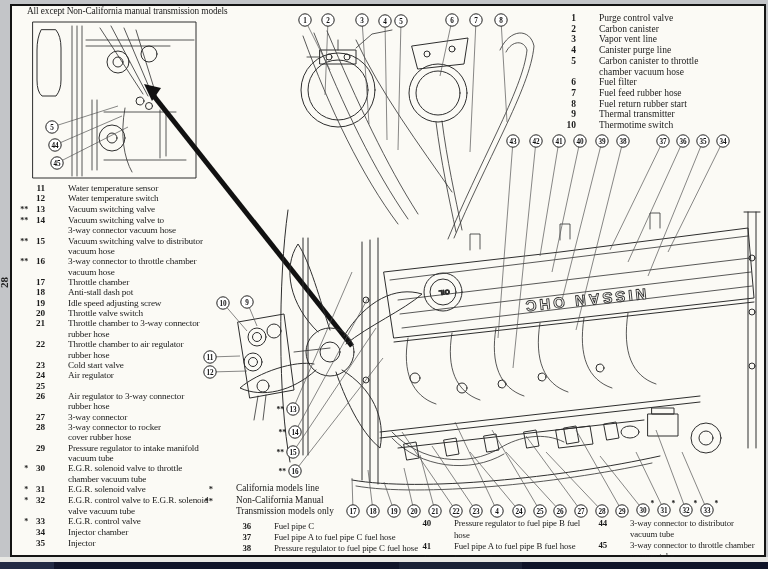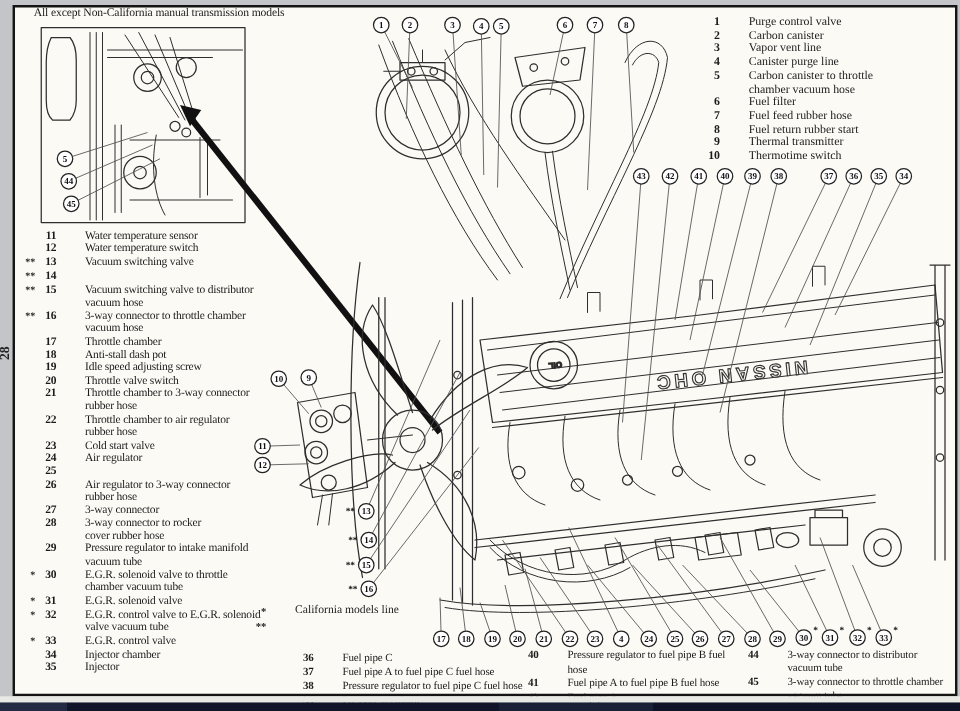--- a/index.html
+++ b/index.html
@@ -500,20 +500,22 @@
       <span class="pl-t">Water temperature switch</span>
     </div>
     <div class="pl-row">
       <span class="pl-m">**</span>
       <span class="pl-n">13</span>
       <span class="pl-t">Vacuum switching valve</span>
     </div>
     <div class="pl-row">
       <span class="pl-m">**</span>
       <span class="pl-n">14</span>
+      <span class="pl-t">Vacuum switching valve to
+3-way connector vacuum hose</span>
     </div>
     <div class="pl-row">
       <span class="pl-m">**</span>
       <span class="pl-n">15</span>
       <span class="pl-t">Vacuum switching valve to distributor
 vacuum hose</span>
     </div>
     <div class="pl-row">
       <span class="pl-m">**</span>
       <span class="pl-n">16</span>
@@ -625,20 +627,22 @@
 
 <div id="notes" class="plist">
     <div class="pl-row">
       <span class="pl-m">*</span>
       <span class="pl-n"></span>
       <span class="pl-t">California models line</span>
     </div>
     <div class="pl-row">
       <span class="pl-m">**</span>
       <span class="pl-n"></span>
+      <span class="pl-t">Non-California Manual
+Transmission models only</span>
     </div>
   </div>
 
 <div id="list-ba" class="plist">
     <div class="pl-row">
       <span class="pl-m"></span>
       <span class="pl-n">36</span>
       <span class="pl-t">Fuel pipe C</span>
     </div>
     <div class="pl-row">

